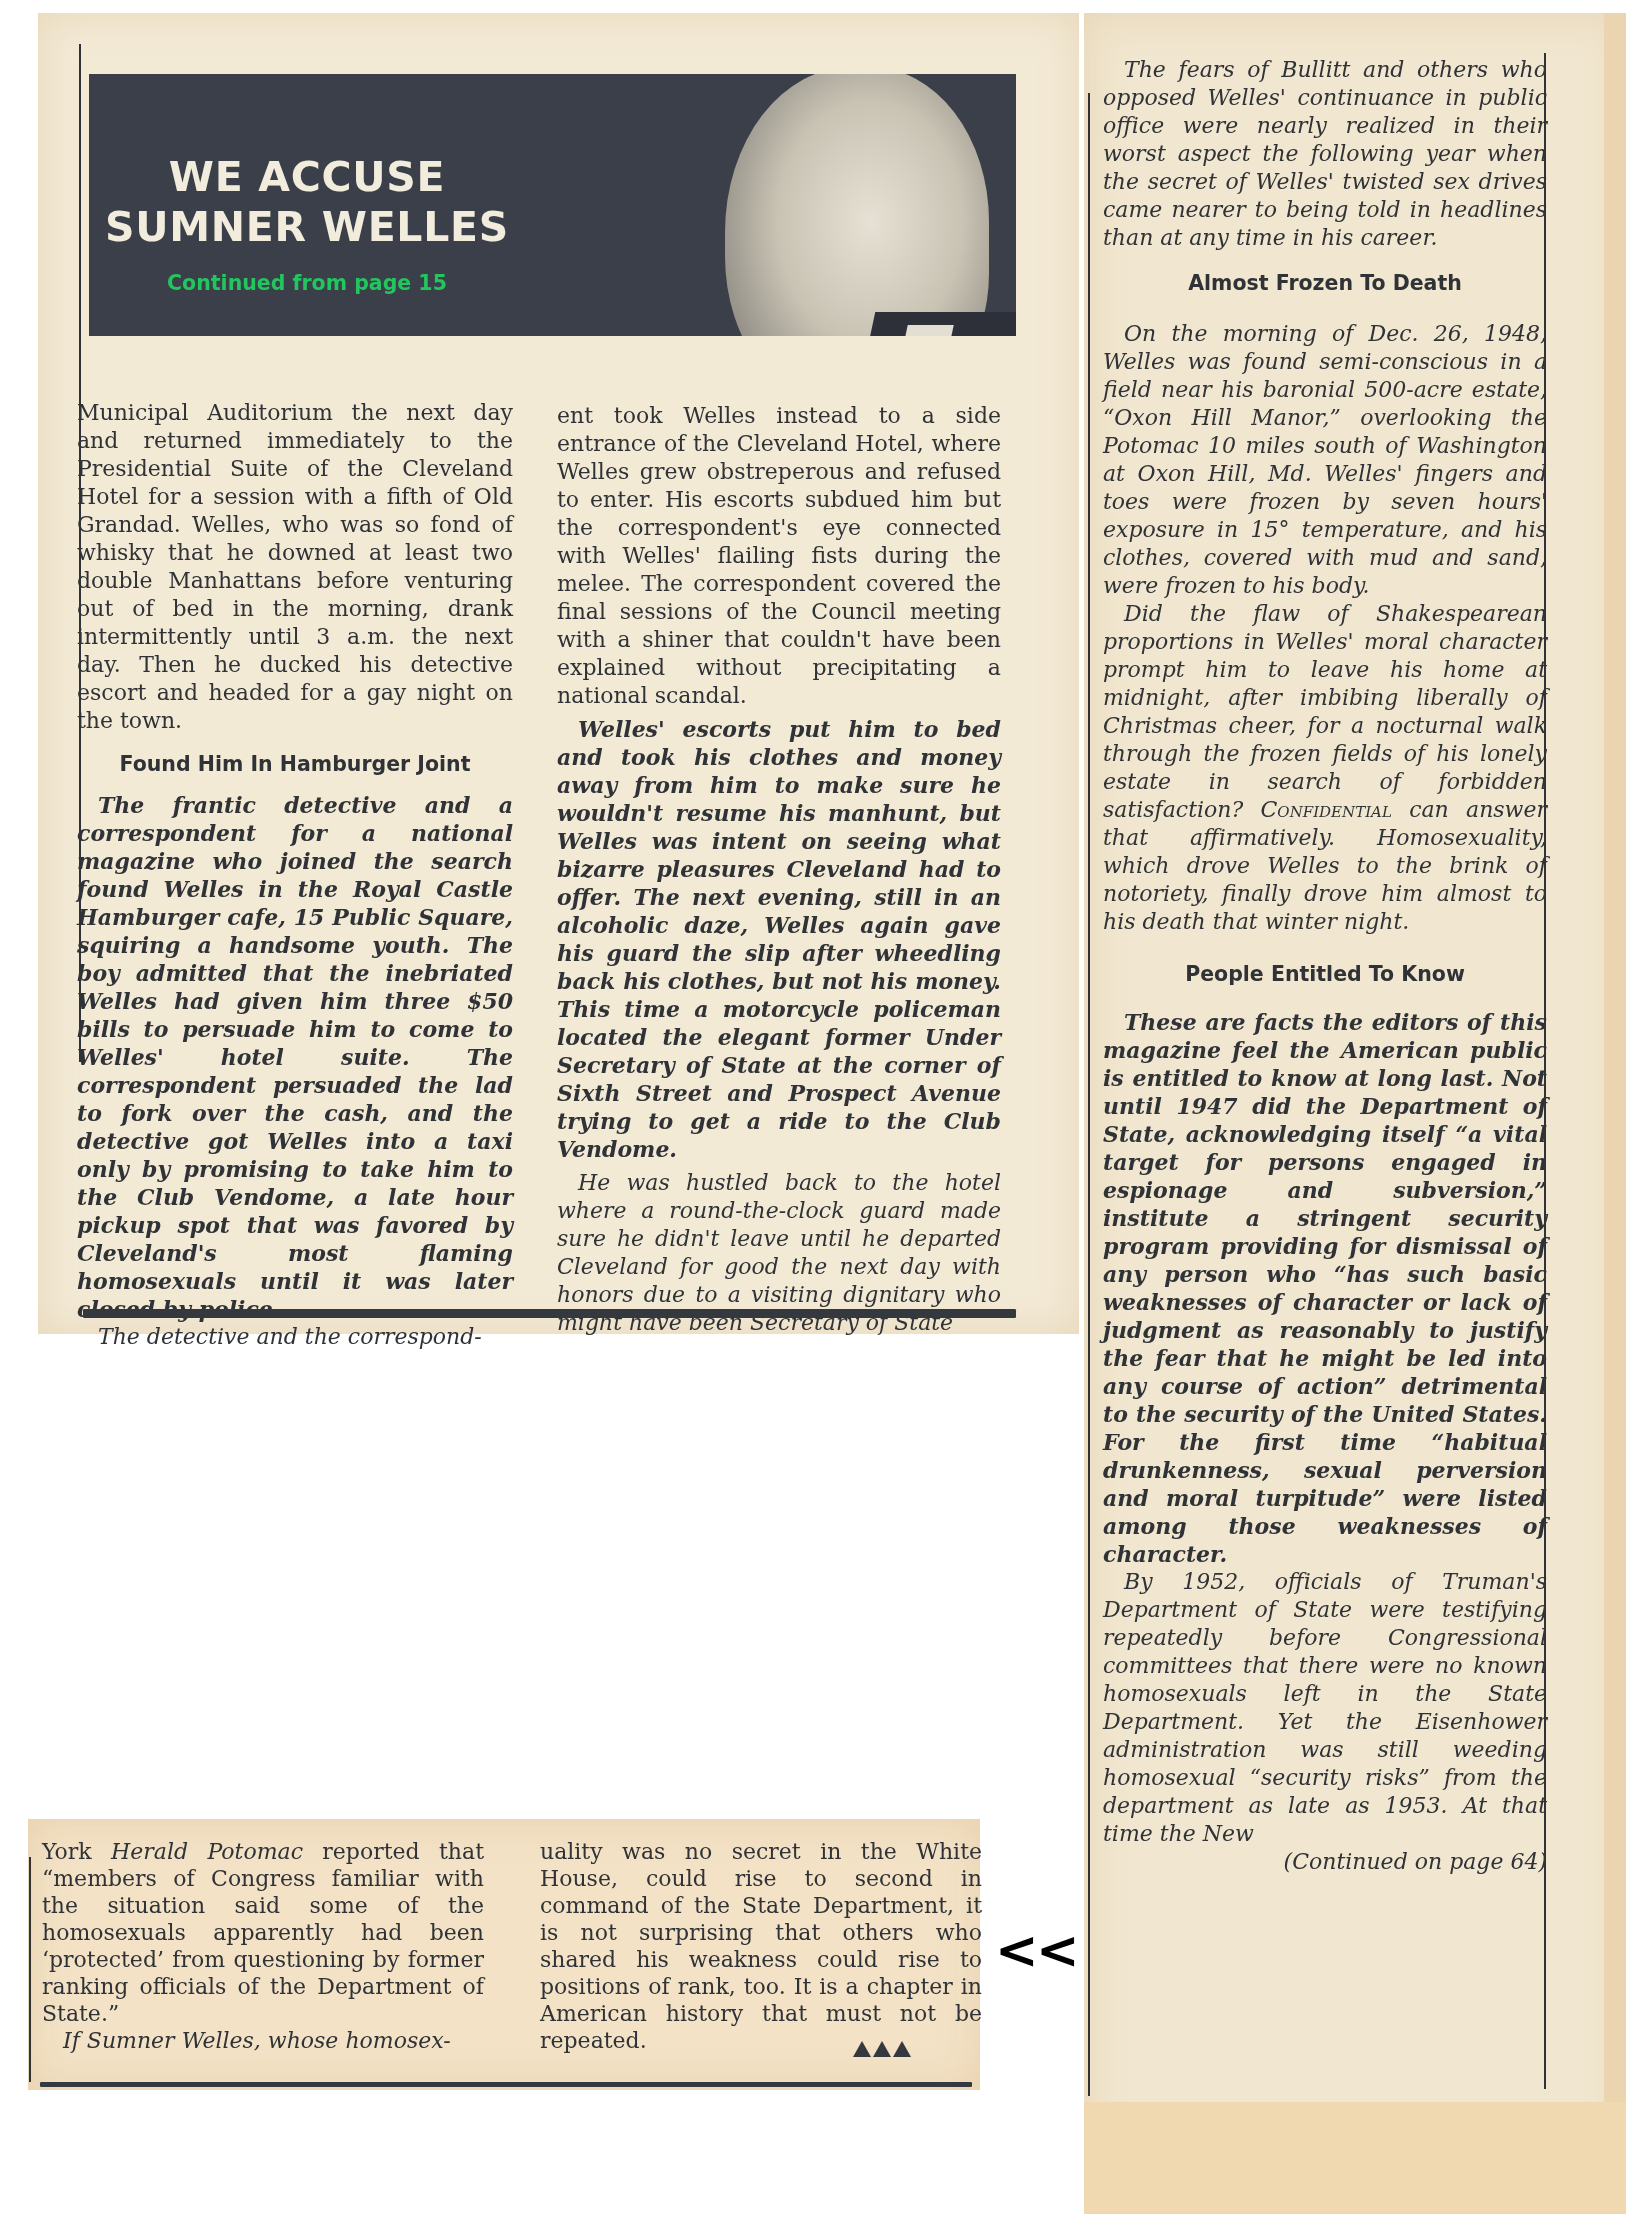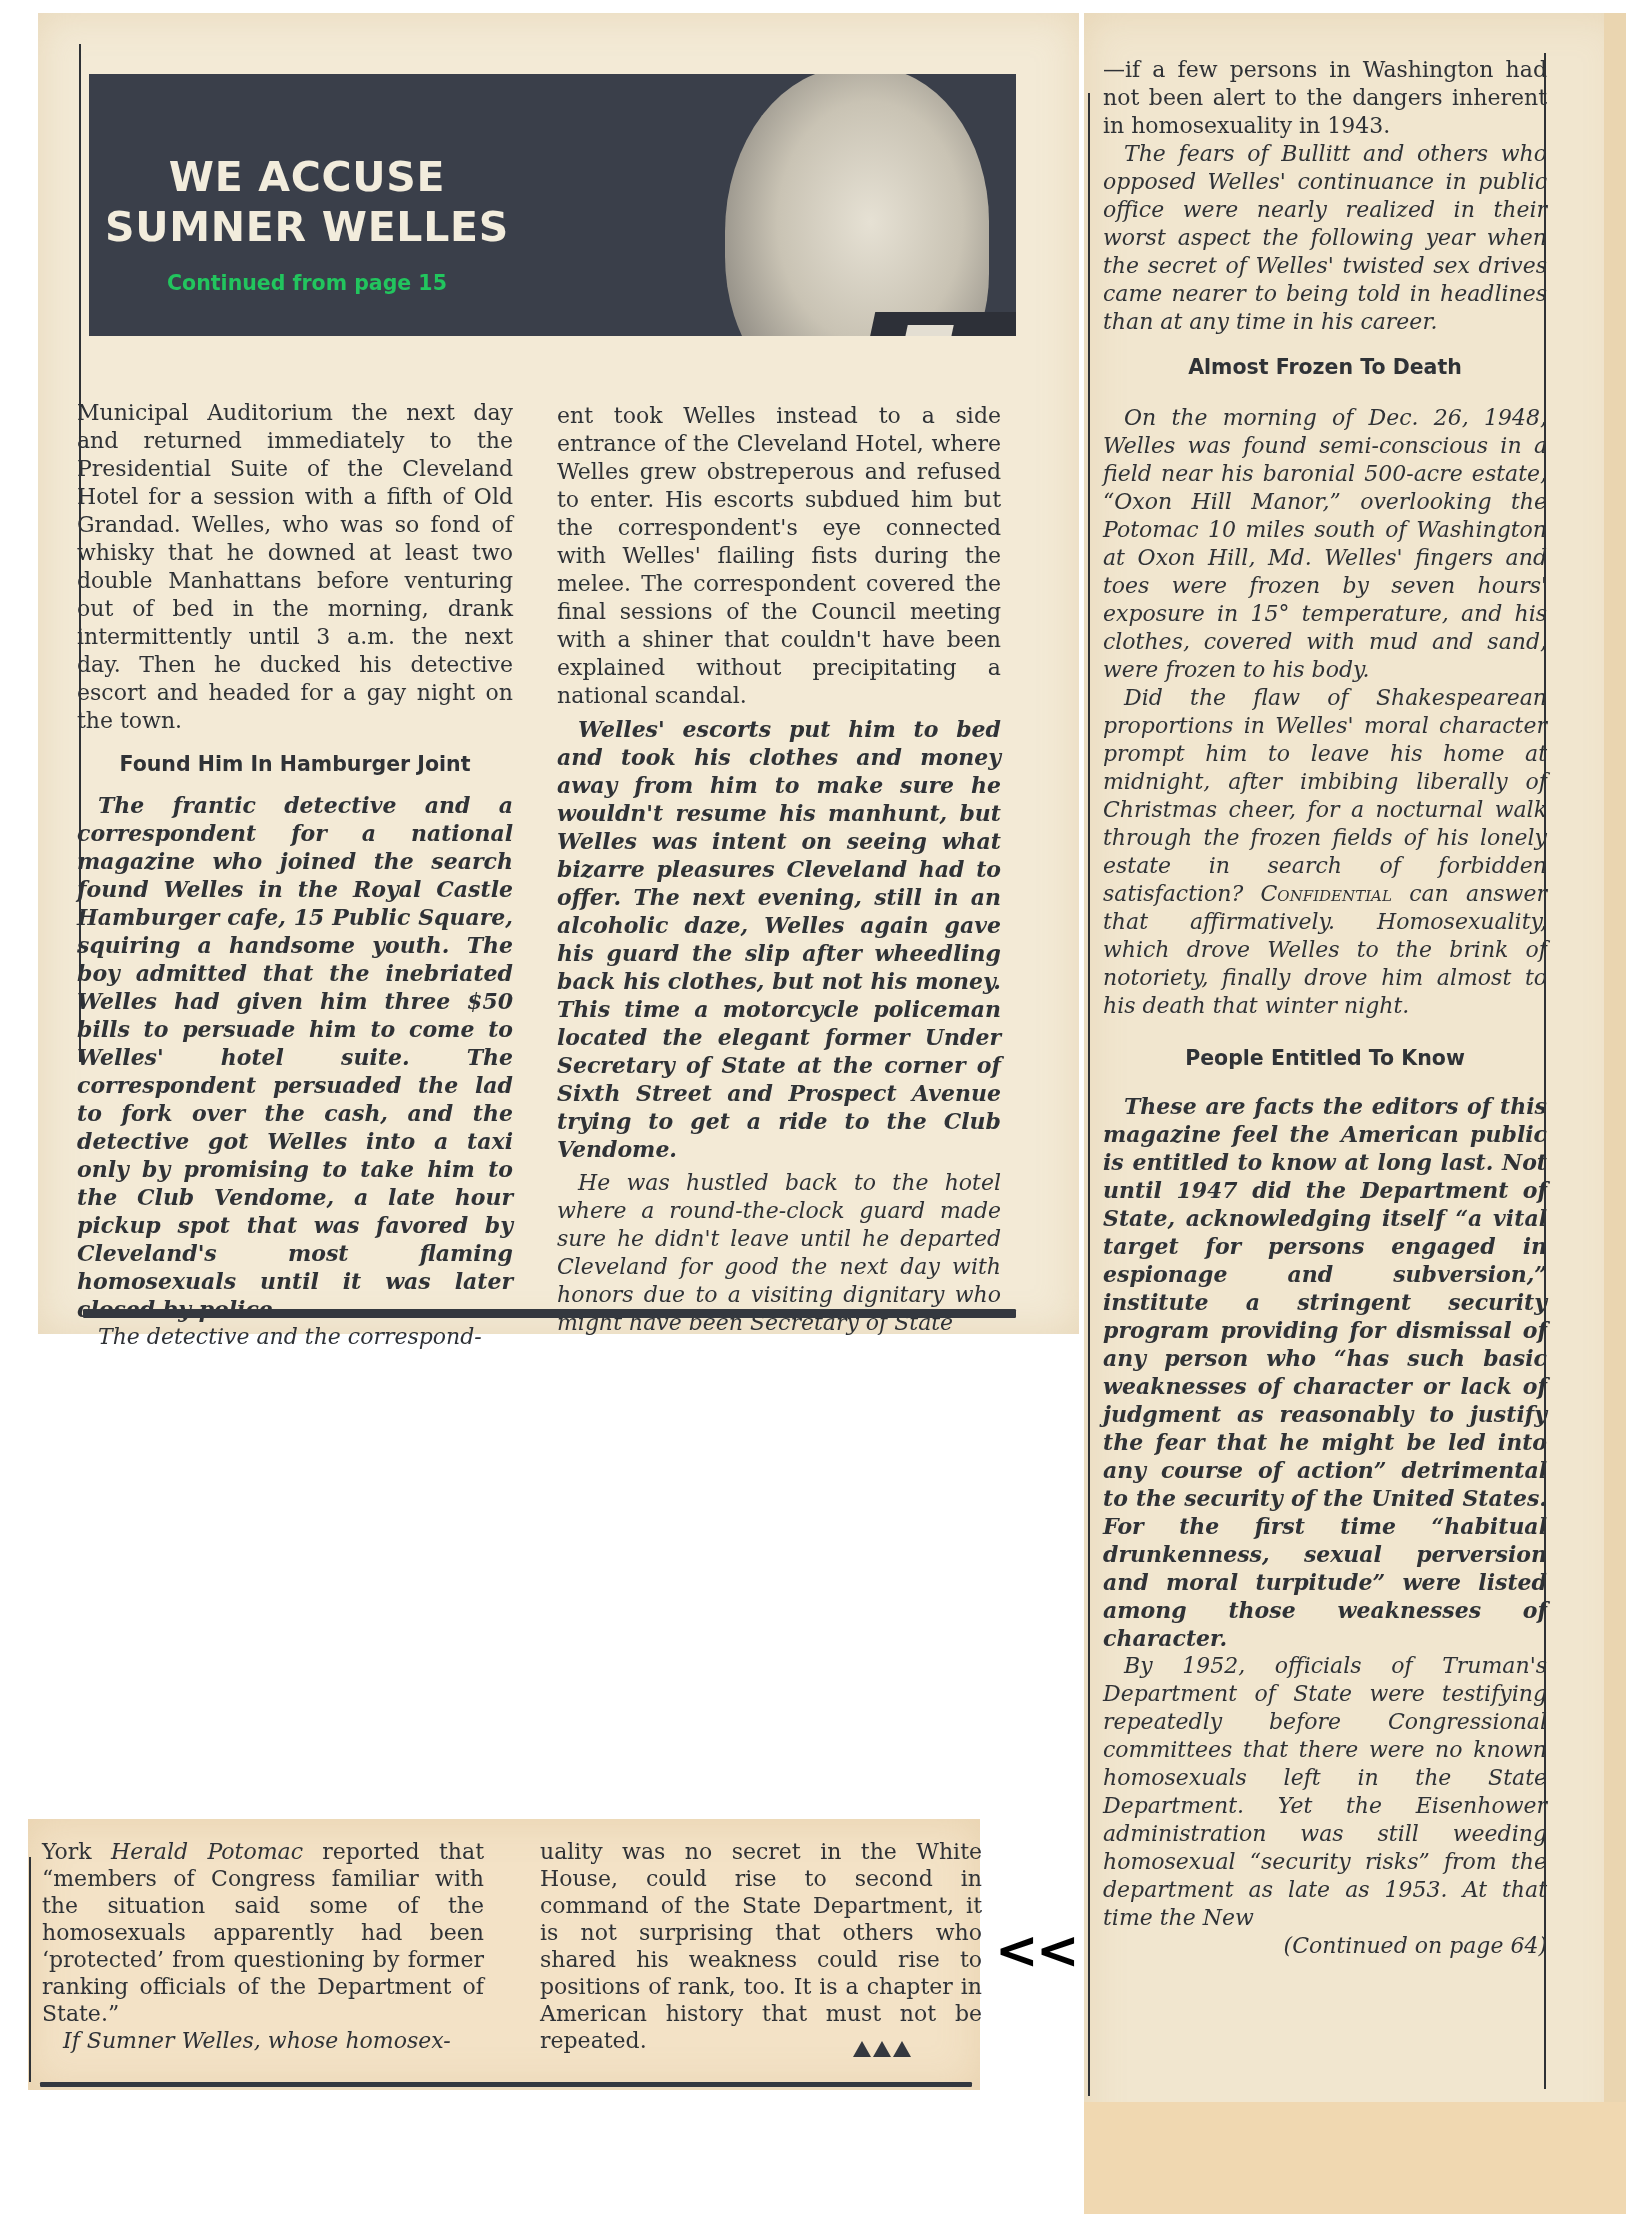--- a/index.html
+++ b/index.html
@@ -89,21 +89,20 @@
 <div class="hrule" style="left:83px;top:1309px;width:933px;"></div>
 
 <div class="clip clip-right">
   <div class="edge"></div>
   <div class="foot"></div>
 </div>
 <div class="vrule" style="left:1088px;top:93px;height:2003px;"></div>
 <div class="vrule" style="left:1544px;top:53px;height:2036px;"></div>
 
 <div class="col col-3">
-  <p>—if a few persons in Washington had not been alert to the dangers inherent in homosexuality in 1943.</p>
   <p class="ind">The fears of Bullitt and others who opposed Welles' continuance in public office were nearly realized in their worst aspect the following year when the secret of Welles' twisted sex drives came nearer to being told in headlines than at any time in his career.</p>
   <div class="subhead" style="margin-top:17px;margin-bottom:22.5px">Almost Frozen To Death</div>
   <p class="ind">On the morning of Dec. 26, 1948, Welles was found semi-conscious in a field near his baronial 500-acre estate, “Oxon Hill Manor,” overlooking the Potomac 10 miles south of Washington at Oxon Hill, Md. Welles' fingers and toes were frozen by seven hours' exposure in 15° temperature, and his clothes, covered with mud and sand, were frozen to his body.</p>
   <p class="ind"><span>Did the flaw of Shakespearean proportions in Welles' moral character prompt him to leave his home at midnight, after imbibing liberally of Christmas cheer, for a nocturnal walk through the frozen fields of his lonely estate in search of forbidden satisfaction? </span><span class="sc">Confidential</span><span> can answer that affirmatively. Homosexuality, which drove Welles to the brink of notoriety, finally drove him almost to his death that winter night.</span></p>
   <div class="subhead" style="margin-top:24px;margin-bottom:20px">People Entitled To Know</div>
   <p class="ind bold-sec">These are facts the editors of this magazine feel the American public is entitled to know at long last. Not until 1947 did the Department of State, acknowledging itself “a vital target for persons engaged in espionage and subversion,” institute a stringent security program providing for dismissal of any person who “has such basic weaknesses of character or lack of judgment as reasonably to justify the fear that he might be led into any course of action” detrimental to the security of the United States. For the first time “habitual drunkenness, sexual perversion and moral turpitude” were listed among those weaknesses of character.</p>
   <p class="ind">By 1952, officials of Truman's Department of State were testifying repeatedly before Congressional committees that there were no known homosexuals left in the State Department. Yet the Eisenhower administration was still weeding homosexual “security risks” from the department as late as 1953. At that time the New</p>
   <p class="cont-note">(Continued on page 64)</p>
 </div>
 

